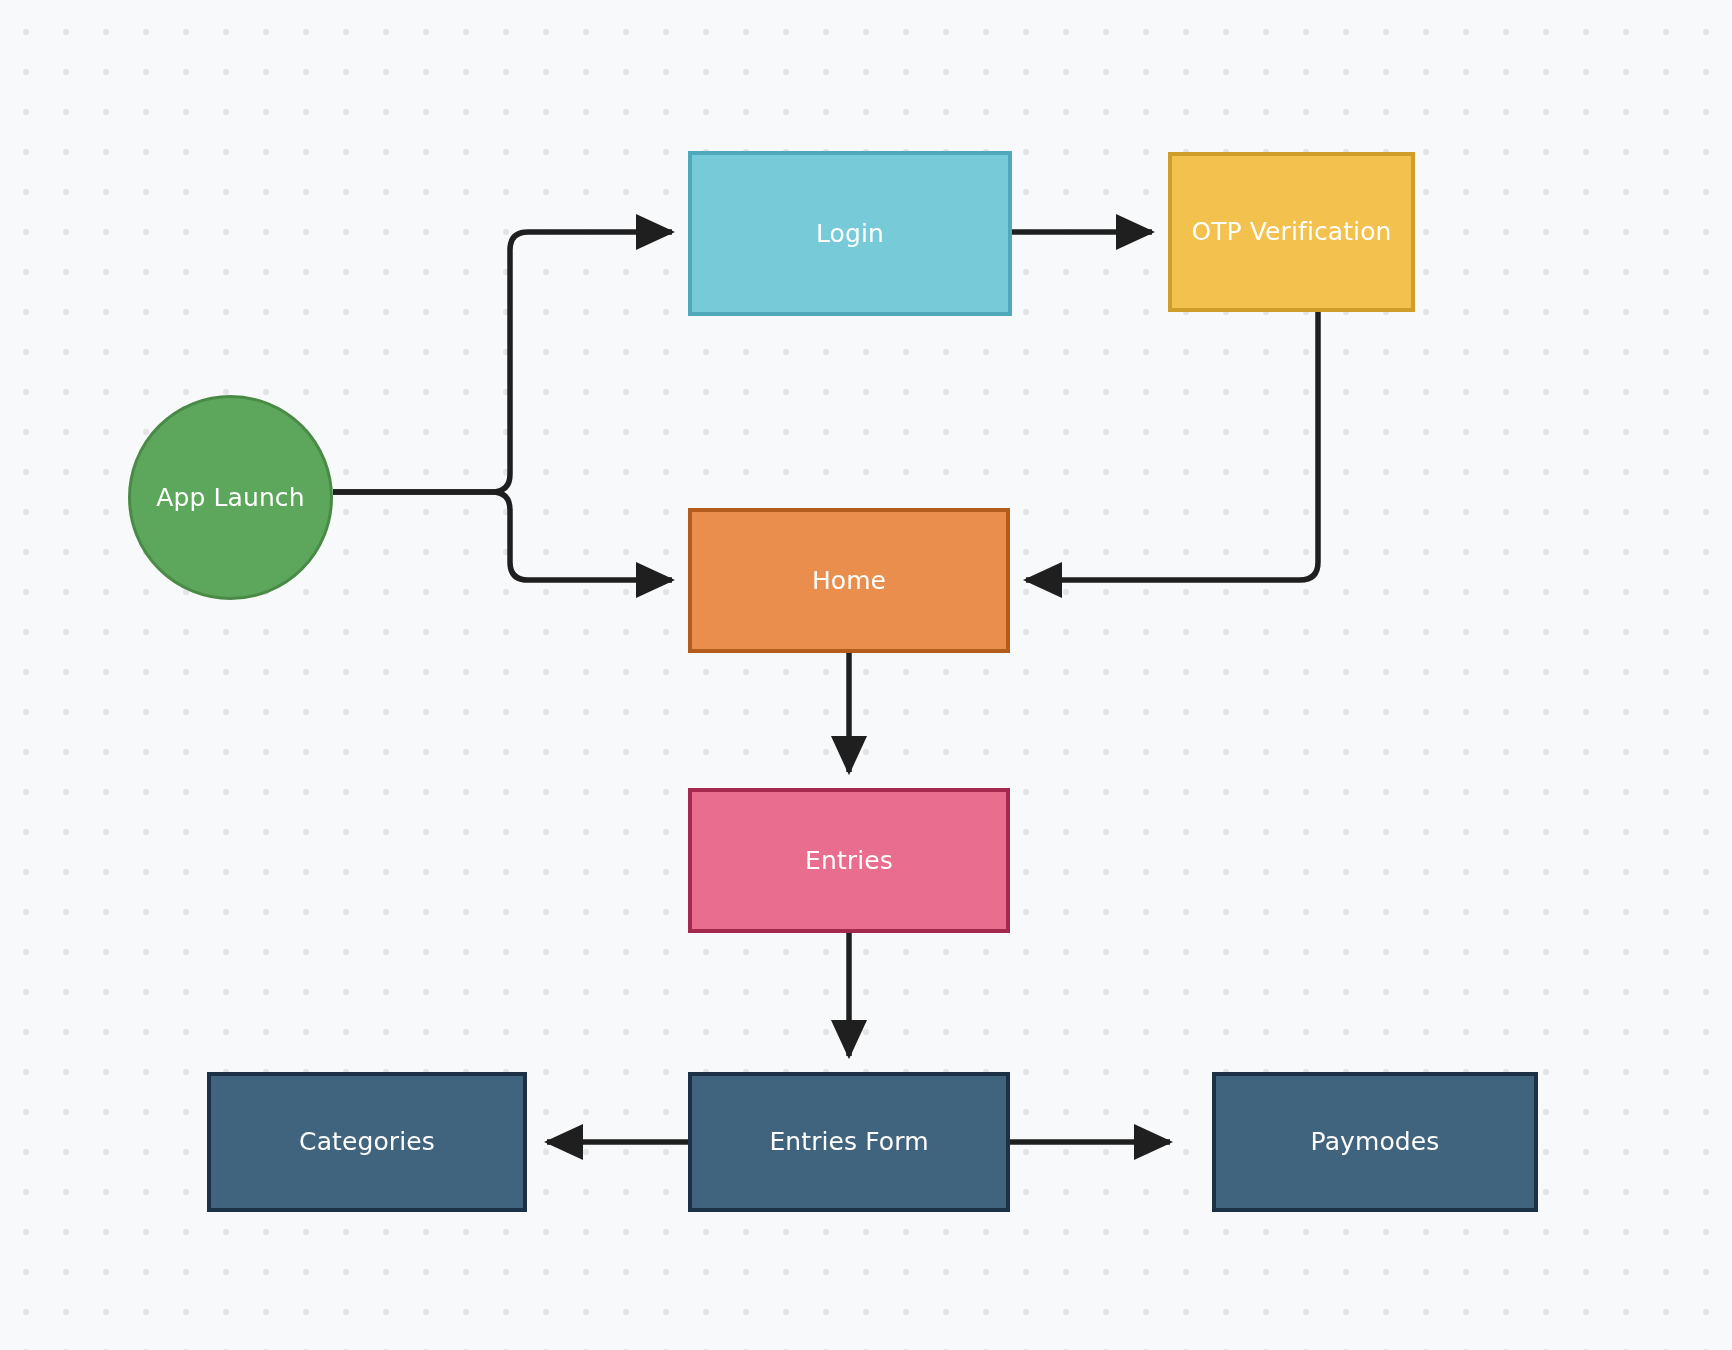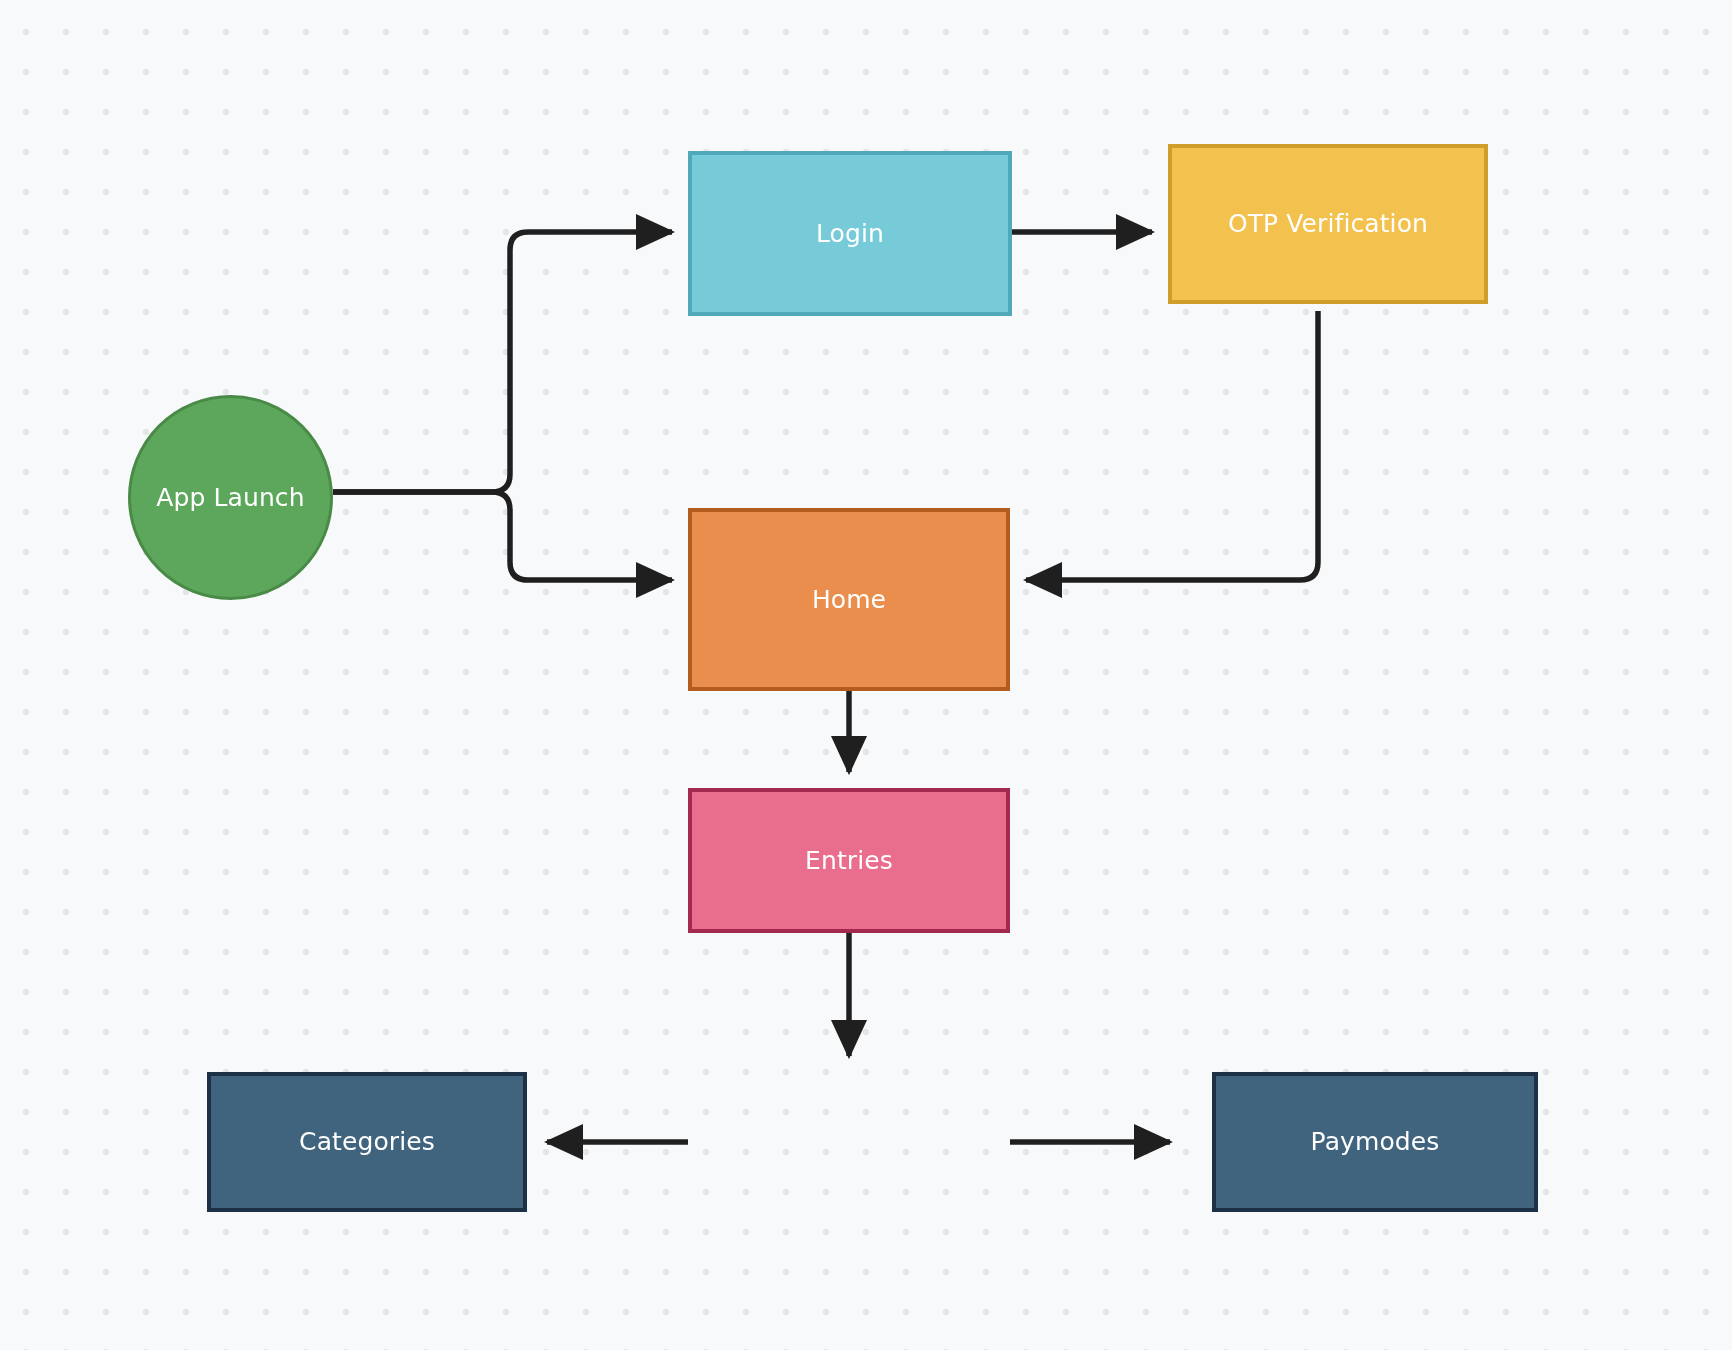--- a/index.html
+++ b/index.html
@@ -84,34 +84,37 @@
   </svg>
 
   <div class="node circle" style="left:128px; top:395px; width:205px; height:205px; background:#5da75d; border-color:#4a8a47;">
     <span class="node-label">App Launch</span>
   </div>
 
   <div class="node rect" style="left:688px; top:151px; width:324px; height:165px; background:#77cbd8; border-color:#4fa9bb;">
     <span class="node-label">Login</span>
   </div>
 
-  <div class="node rect" style="left:1168px; top:144px; width:320px; height:160px; background:#f3c14e; border-color:#cf9d2a;">
+  <div class="node rect" style="left:1168px; top:152px; width:247px; height:160px; background:#f3c14e; border-color:#cf9d2a;">
     <span class="node-label">OTP Verification</span>
   </div>
 
-  <div class="node rect" style="left:688px; top:508px; width:322px; height:183px; background:#ea8e4e; border-color:#b35c1d;">
+  <div class="node rect" style="left:688px; top:508px; width:322px; height:145px; background:#ea8e4e; border-color:#b35c1d;">
     <span class="node-label">Home</span>
   </div>
 
   <div class="node rect" style="left:688px; top:788px; width:322px; height:145px; background:#e96d8c; border-color:#a32a4e;">
     <span class="node-label">Entries</span>
   </div>
 
   <div class="node rect" style="left:207px; top:1072px; width:320px; height:140px; background:#41647e; border-color:#1c3146;">
     <span class="node-label">Categories</span>
   </div>
 
+  <div class="node rect" style="left:688px; top:1072px; width:322px; height:140px; background:#41647e; border-color:#1c3146;">
+    <span class="node-label">Entries Form</span>
+  </div>
 
   <div class="node rect" style="left:1186px; top:1072px; width:326px; height:140px; background:#41647e; border-color:#1c3146;margin-left:26px;">
     <span class="node-label">Paymodes</span>
   </div>
 
 </div>
 
 </body></html>

